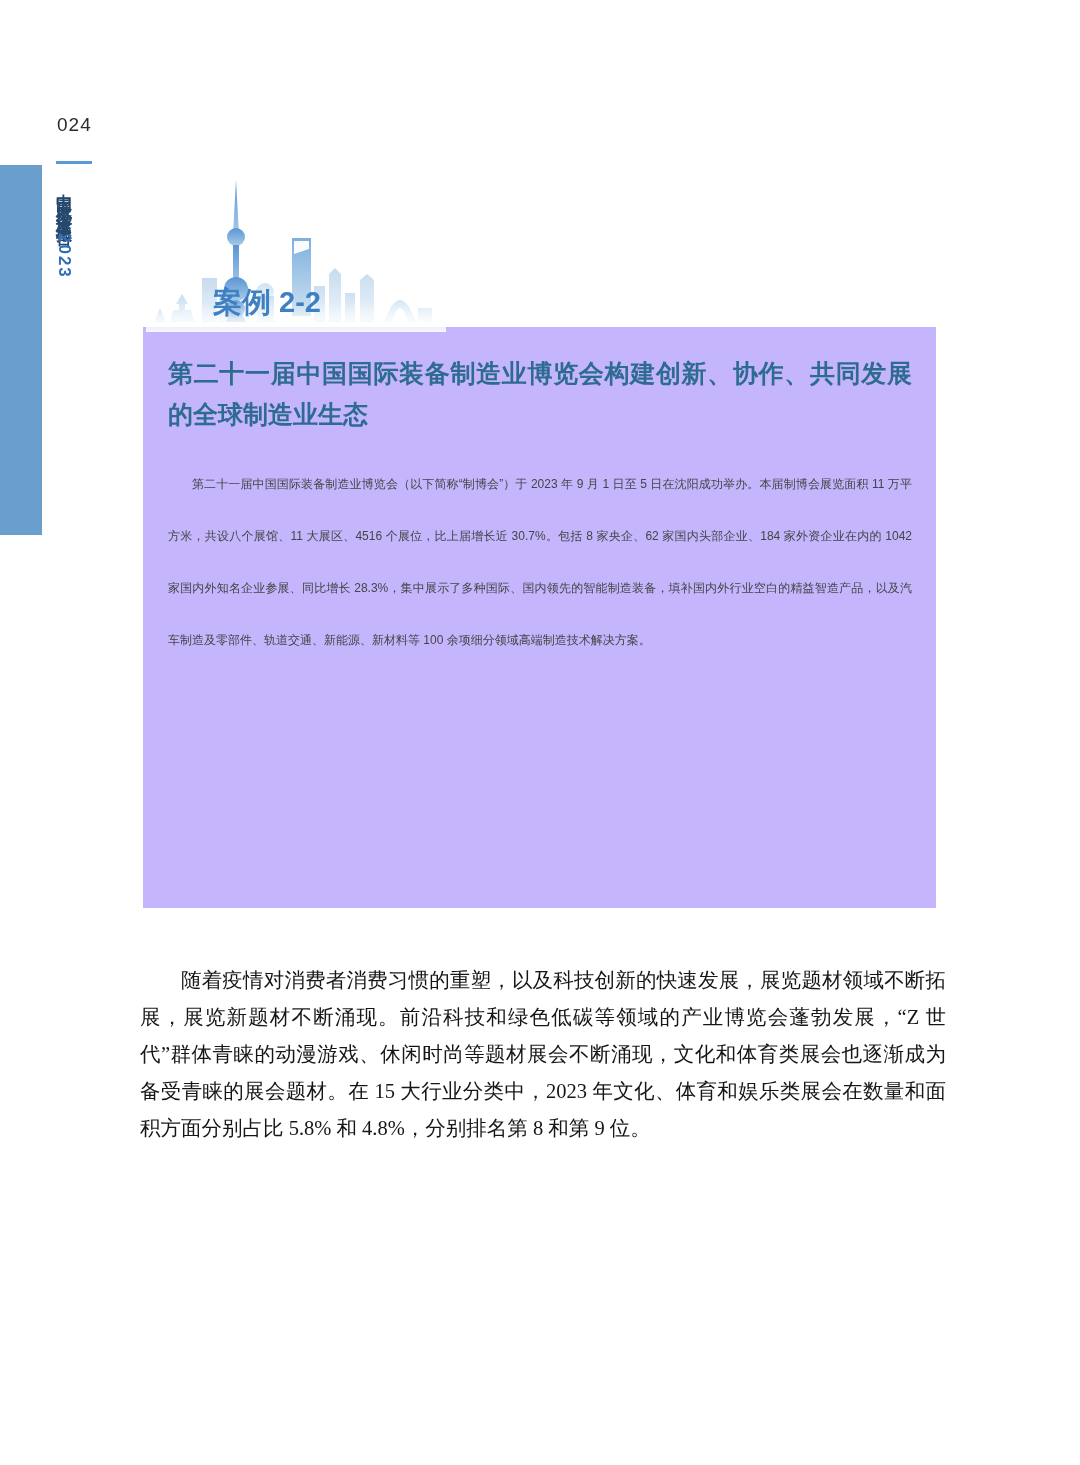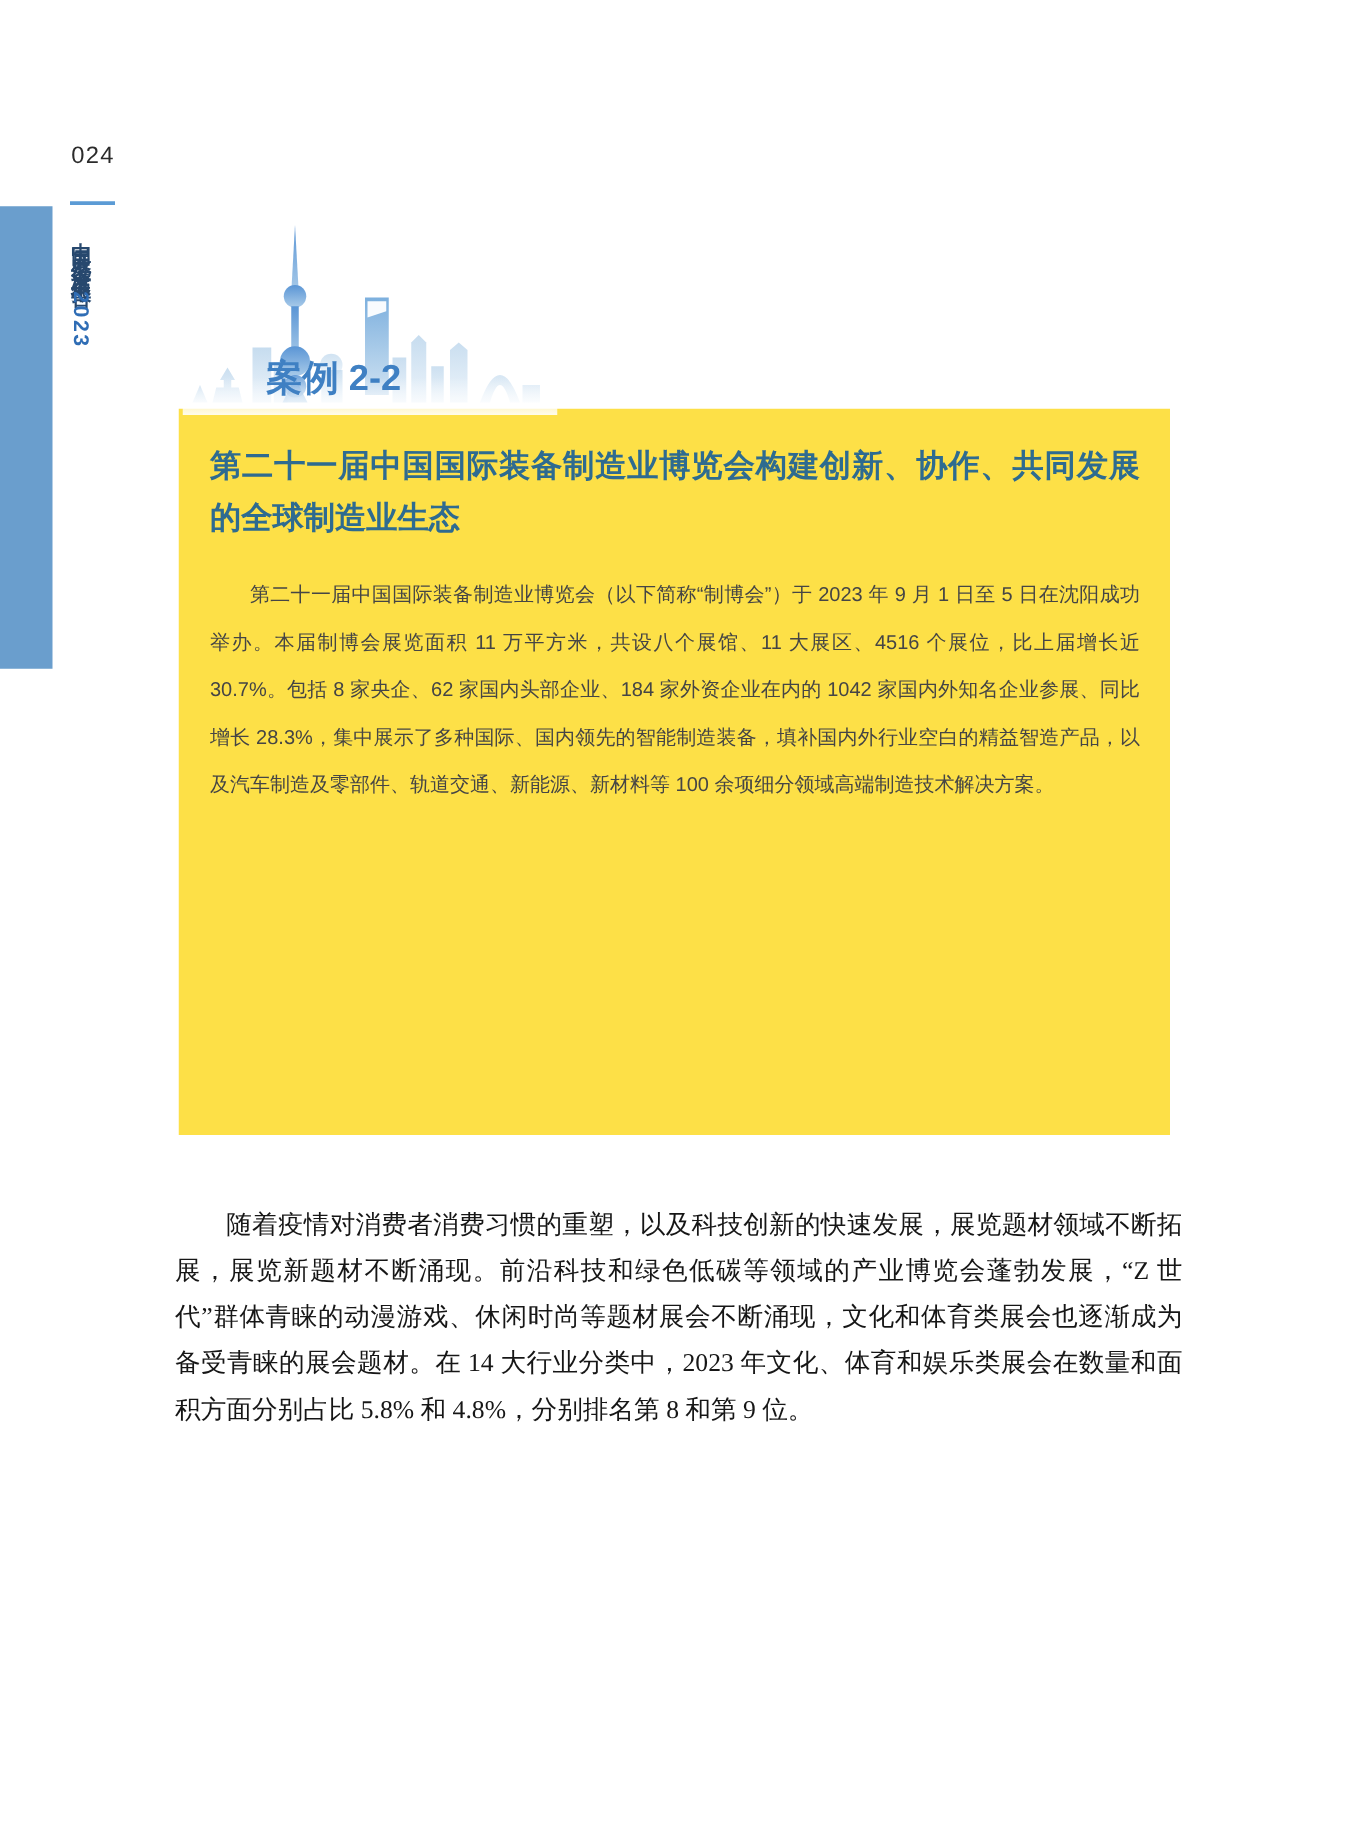--- a/index.html
+++ b/index.html
@@ -73,36 +73,36 @@
     font-weight: 700;
     color: #3f80c3;
     font-family: "Liberation Sans", sans-serif;
   }
   .case-box {
     position: absolute;
     left: 143px;
     top: 327px;
     width: 793px;
     height: 581px;
-    background: #fde047;
+    background: #c4b5fd;
     padding: 26px 24px 16px 25px;
   }
   .case-title {
     font-family: "Liberation Serif", serif;
     font-weight: 700;
     font-size: 25px;
     line-height: 41px;
     color: #2e6b90;
     text-align: justify;
     margin-bottom: 23px;
   }
   .case-paragraph {
     font-family: "Liberation Sans", sans-serif;
-    font-size: 16px;
-    line-height: 38px;
+    font-size: 12px;
+    line-height: 52px;
     color: #454545;
     text-align: justify;
     text-indent: 2em;
   }
   .body-paragraph {
     position: absolute;
     left: 140px;
     top: 962px;
     width: 806px;
     font-family: "Liberation Serif", serif;
@@ -181,15 +181,15 @@
     <rect x="0" y="126" width="300" height="30" fill="url(#fadeGrad)"></rect>
   </svg>
 
   <div class="case-label">案例 2-2</div>
 
   <div class="case-box">
     <div class="case-title">第二十一届中国国际装备制造业博览会构建创新、协作、共同发展的全球制造业生态</div>
     <p class="case-paragraph">第二十一届中国国际装备制造业博览会（以下简称“制博会”）于 2023 年 9 月 1 日至 5 日在沈阳成功举办。本届制博会展览面积 11 万平方米，共设八个展馆、11 大展区、4516 个展位，比上届增长近 30.7%。包括 8 家央企、62 家国内头部企业、184 家外资企业在内的 1042 家国内外知名企业参展、同比增长 28.3%，集中展示了多种国际、国内领先的智能制造装备，填补国内外行业空白的精益智造产品，以及汽车制造及零部件、轨道交通、新能源、新材料等 100 余项细分领域高端制造技术解决方案。</p>
   </div>
 
-  <p class="body-paragraph">随着疫情对消费者消费习惯的重塑，以及科技创新的快速发展，展览题材领域不断拓展，展览新题材不断涌现。前沿科技和绿色低碳等领域的产业博览会蓬勃发展，“Z 世代”群体青睐的动漫游戏、休闲时尚等题材展会不断涌现，文化和体育类展会也逐渐成为备受青睐的展会题材。在 14 大行业分类中，2023 年文化、体育和娱乐类展会在数量和面积方面分别占比 5.8% 和 4.8%，分别排名第 8 和第 9 位。</p>
+  <p class="body-paragraph">随着疫情对消费者消费习惯的重塑，以及科技创新的快速发展，展览题材领域不断拓展，展览新题材不断涌现。前沿科技和绿色低碳等领域的产业博览会蓬勃发展，“Z 世代”群体青睐的动漫游戏、休闲时尚等题材展会不断涌现，文化和体育类展会也逐渐成为备受青睐的展会题材。在 15 大行业分类中，2023 年文化、体育和娱乐类展会在数量和面积方面分别占比 5.8% 和 4.8%，分别排名第 8 和第 9 位。</p>
 
 </div>
 
 </body></html>

